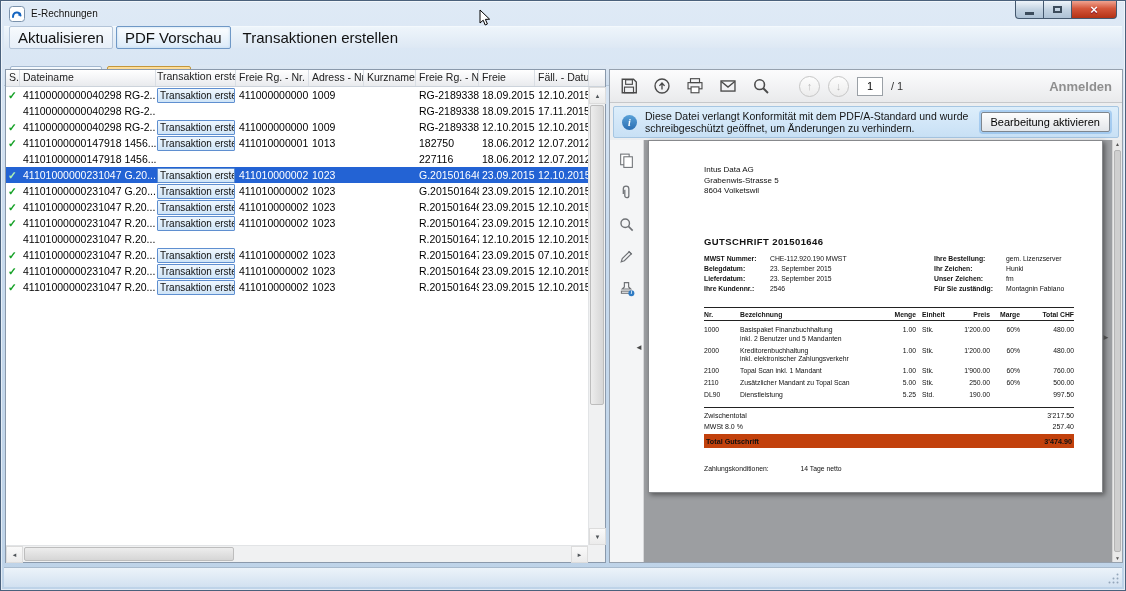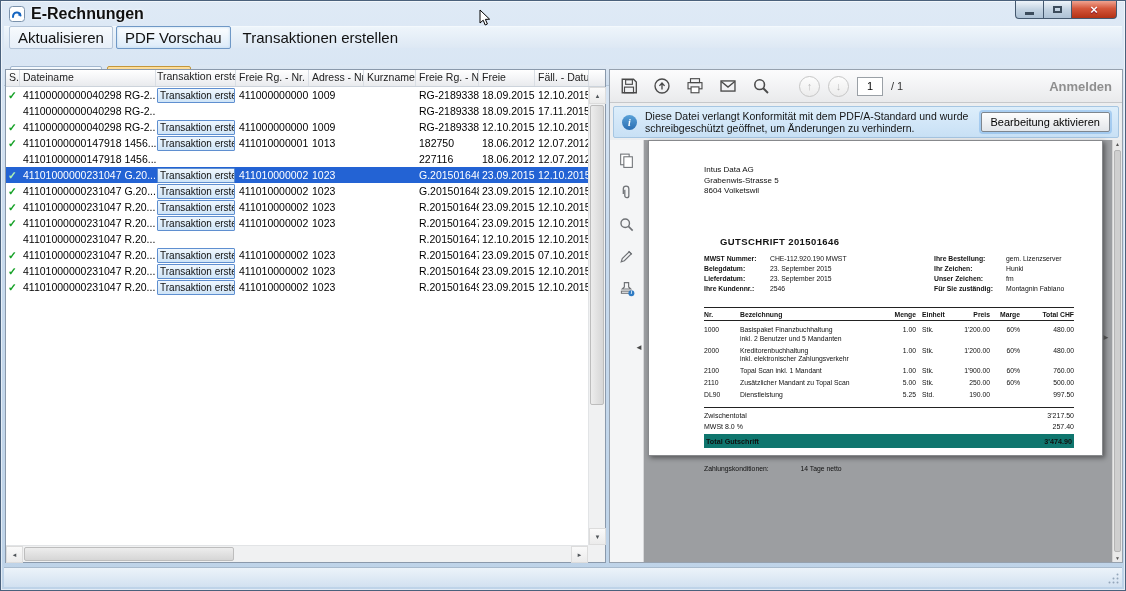--- a/index.html
+++ b/index.html
@@ -6,21 +6,21 @@
   html,body { background:#7d8da0; }
   body { font-family:"Liberation Sans", sans-serif; }
 
   .window { position:relative; width:1126px; height:591px;
     background:linear-gradient(180deg,#dfeaf6 0%,#c9dbee 40%,#bed3e8 100%);
     border:1px solid #4a617c; box-shadow:inset 0 0 0 1px rgba(255,255,255,.55); overflow:hidden; }
 
   
   .titlebar { position:absolute; top:0; left:0; right:0; height:25px; display:flex; align-items:center; padding-left:8px; }
   .app-icon { width:16px; height:16px; margin-right:6px; }
-  .title-text { font-size:16px; color:#111; text-shadow:0 0 3px #fff;font-weight:bold; }
+  .title-text { font-size:10px; color:#111; text-shadow:0 0 3px #fff; }
   .win-controls { position:absolute; top:0; right:8px; display:flex; }
   .win-btn { height:18px; display:flex; align-items:center; justify-content:center;
     border:1px solid #44586e; border-top:none; background:linear-gradient(#eef4fa,#c3d3e2 50%,#aec2d5);
     border-radius:0; cursor:default; }
   .win-btn:first-child { border-radius:0 0 0 4px; }
   .win-btn.close { border-radius:0 0 4px 0; background:linear-gradient(#f0a390,#d4563a 45%,#b33215); }
   .win-btn + .win-btn { border-left:none; }
   .minline { display:block; width:9px; height:0; border-bottom:3px solid #3c4c5c; margin-top:7px; }
   .maxbox { display:block; width:9px; height:7px; border:2px solid #3c4c5c; }
   .closex { color:#fff; font-size:13px; font-weight:bold; line-height:1; text-shadow:0 1px 1px #702; }
@@ -104,39 +104,39 @@
   .strip-icon { width:17px; height:17px; cursor:default; }
   .doc-area { position:absolute; top:0; bottom:0; left:34px; right:10px; background:#9c9ea1; }
   .thin-scroll { position:absolute; top:0; bottom:0; right:0; width:10px; background:#e9e9e9; border-left:1px solid #d2d2d2; }
   .thin-scroll .t-up { position:absolute; top:1px; left:0; right:0; text-align:center; font-size:5px; color:#555; }
   .thin-scroll .t-down { position:absolute; bottom:1px; left:0; right:0; text-align:center; font-size:5px; color:#555; }
   .thin-thumb { position:absolute; top:10px; bottom:10px; left:1px; right:1px; background:#cfcfcf; border:1px solid #b5b5b5; border-radius:2px; }
   .collapse-left { position:absolute; left:25px; top:203px; font-size:8px; color:#4a4a4a; z-index:3; cursor:default; }
   .collapse-right { position:absolute; right:12px; top:193px; font-size:8px; color:#4a4a4a; z-index:3; cursor:default; }
 
   
-  .page { position:absolute; left:4px; top:0; width:455px; height:316px; background:#fff;
+  .page { position:absolute; left:4px; top:0; width:455px; height:353px; background:#fff;
     border:1px solid #87898c; box-shadow:2px 2px 5px rgba(0,0,0,.45); color:#111; }
   .sender { position:absolute; left:55px; top:24px; font-size:8px; line-height:10.5px; }
-  .doc-title { position:absolute; left:55px; top:95px; font-size:9.5px; font-weight:bold; letter-spacing:.4px;margin-left:16px; }
+  .doc-title { position:absolute; left:55px; top:95px; font-size:9.5px; font-weight:bold; letter-spacing:.4px; }
   .meta { position:absolute; left:55px; top:113px; width:372px; font-size:6.8px; line-height:10px; }
   .meta-col.right-col { position:absolute; left:230px; top:0; }
   .m-label { display:inline-block; width:66px; font-weight:bold; }
   .right-col .m-label { width:72px; }
   .items { position:absolute; left:55px; top:166px; width:370px; font-size:6.8px; }
   .items-header { display:flex; font-weight:bold; border-top:1px solid #222; border-bottom:1px solid #222; padding:2.5px 0; }
   .items-body { padding-top:5px; }
   .item { display:flex; margin-bottom:3.5px; line-height:8.5px; }
   .it-nr{width:36px; flex:none;} .it-desc{width:150px; flex:none;}
   .it-menge{width:26px; text-align:right; flex:none;} .it-einheit{width:30px; padding-left:6px; flex:none;}
   .it-preis{width:44px; text-align:right; flex:none;} .it-marge{width:30px; text-align:right; flex:none;}
   .it-total{width:54px; text-align:right; flex:none;}
   .totals { position:absolute; left:55px; top:266px; width:370px; border-top:1px solid #222; padding-top:3px; font-size:7px; }
   .total-row { display:flex; justify-content:space-between; line-height:10.5px; }
-  .grand-total { position:absolute; left:55px; top:293px; width:370px; background:#0f766e;
+  .grand-total { position:absolute; left:55px; top:293px; width:370px; background:#c2410c;
     display:flex; justify-content:space-between; font-weight:bold; font-size:7.2px; padding:2.5px 2px; }
   .payment { position:absolute; left:55px; top:324px; font-size:6.8px; }
   .payment .p-label { margin-right:30px; }
 
   
   .statusbar { position:absolute; left:3px; right:3px; bottom:3px; height:20px;
     background:linear-gradient(#ecf3fa,#d2e1f0); border-top:1px solid #a8bbce; }
   .grip { position:absolute; right:2px; bottom:2px; width:13px; height:13px; }
 
   .cursor { position:absolute; left:478px; top:8px; z-index:50; }

